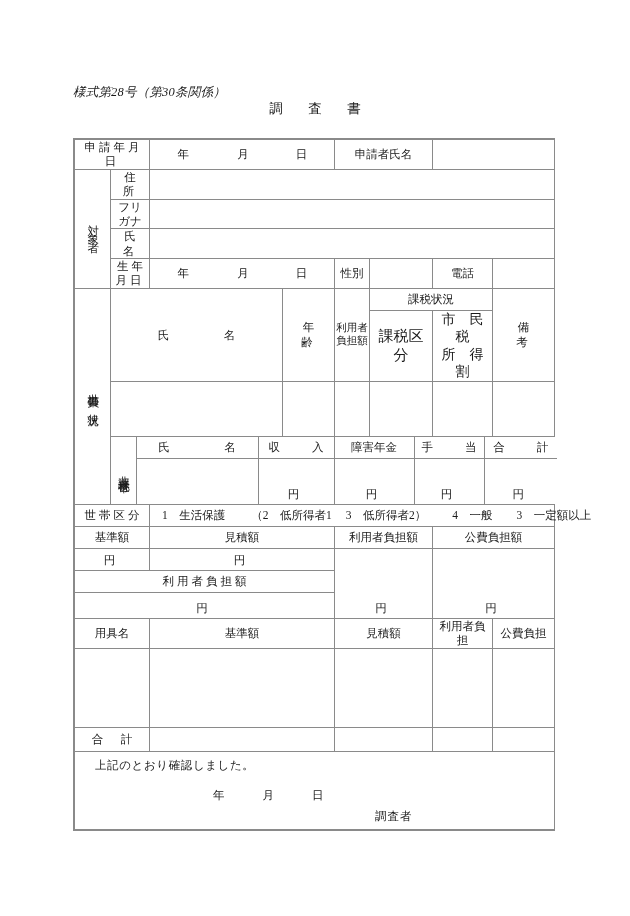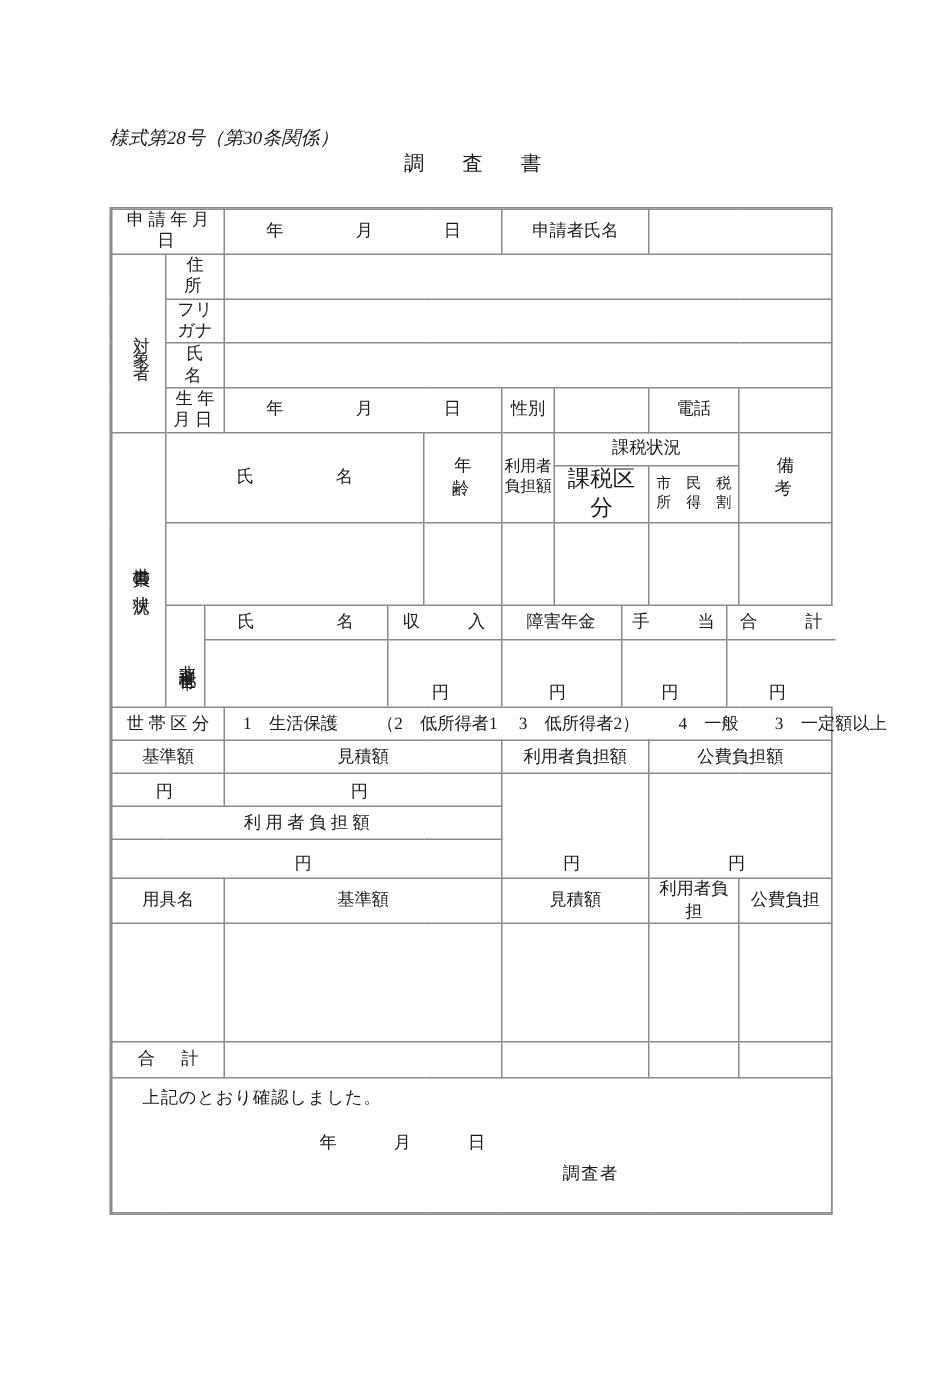--- a/index.html
+++ b/index.html
@@ -110,21 +110,21 @@
     white-space: nowrap;
   }
   .seg-line i { font-style: normal; }
   .gap-a { display: inline-block; width: 26px; }
   .gap-b { display: inline-block; width: 14px; }
   .gap-c { display: inline-block; width: 26px; }
   .gap-d { display: inline-block; width: 24px; }
 
   
   .confirm-cell {
-    height: 90px;
+    height: 78px;
     position: relative;
     text-align: left;
     vertical-align: top !important;
     padding: 16px !important;
   }
   .confirm-text {
     position: absolute;
     left: 20px;
     top: 6px;
     font-size: 11.5px;
@@ -217,21 +217,21 @@
         <span class="vert vert-tight">世帯員の状況</span>
       </td>
       <td colspan="2" rowspan="2" style="height:52px" class="sp3">氏　　　名</td>
       <td rowspan="2" class="sp1">年　　齢</td>
       <td rowspan="2" style="padding:0 1px !important;font-size:10.5px;line-height:1.2">利用者負担額</td>
       <td colspan="2" style="height:22px">課税状況</td>
       <td rowspan="2" class="sp1">備　　考</td>
     </tr>
     <tr>
       <td style="font-size:15px">課税区分</td>
-      <td class="two-line" style="font-size:10px">
+      <td class="two-line" style="font-size:14px">
         <div>市　民　税</div>
         <div>所　得　割</div>
       </td>
     </tr>
 
     <tr>
       <td colspan="2" style="height:55px"></td>
       <td></td>
       <td></td>
       <td></td>

